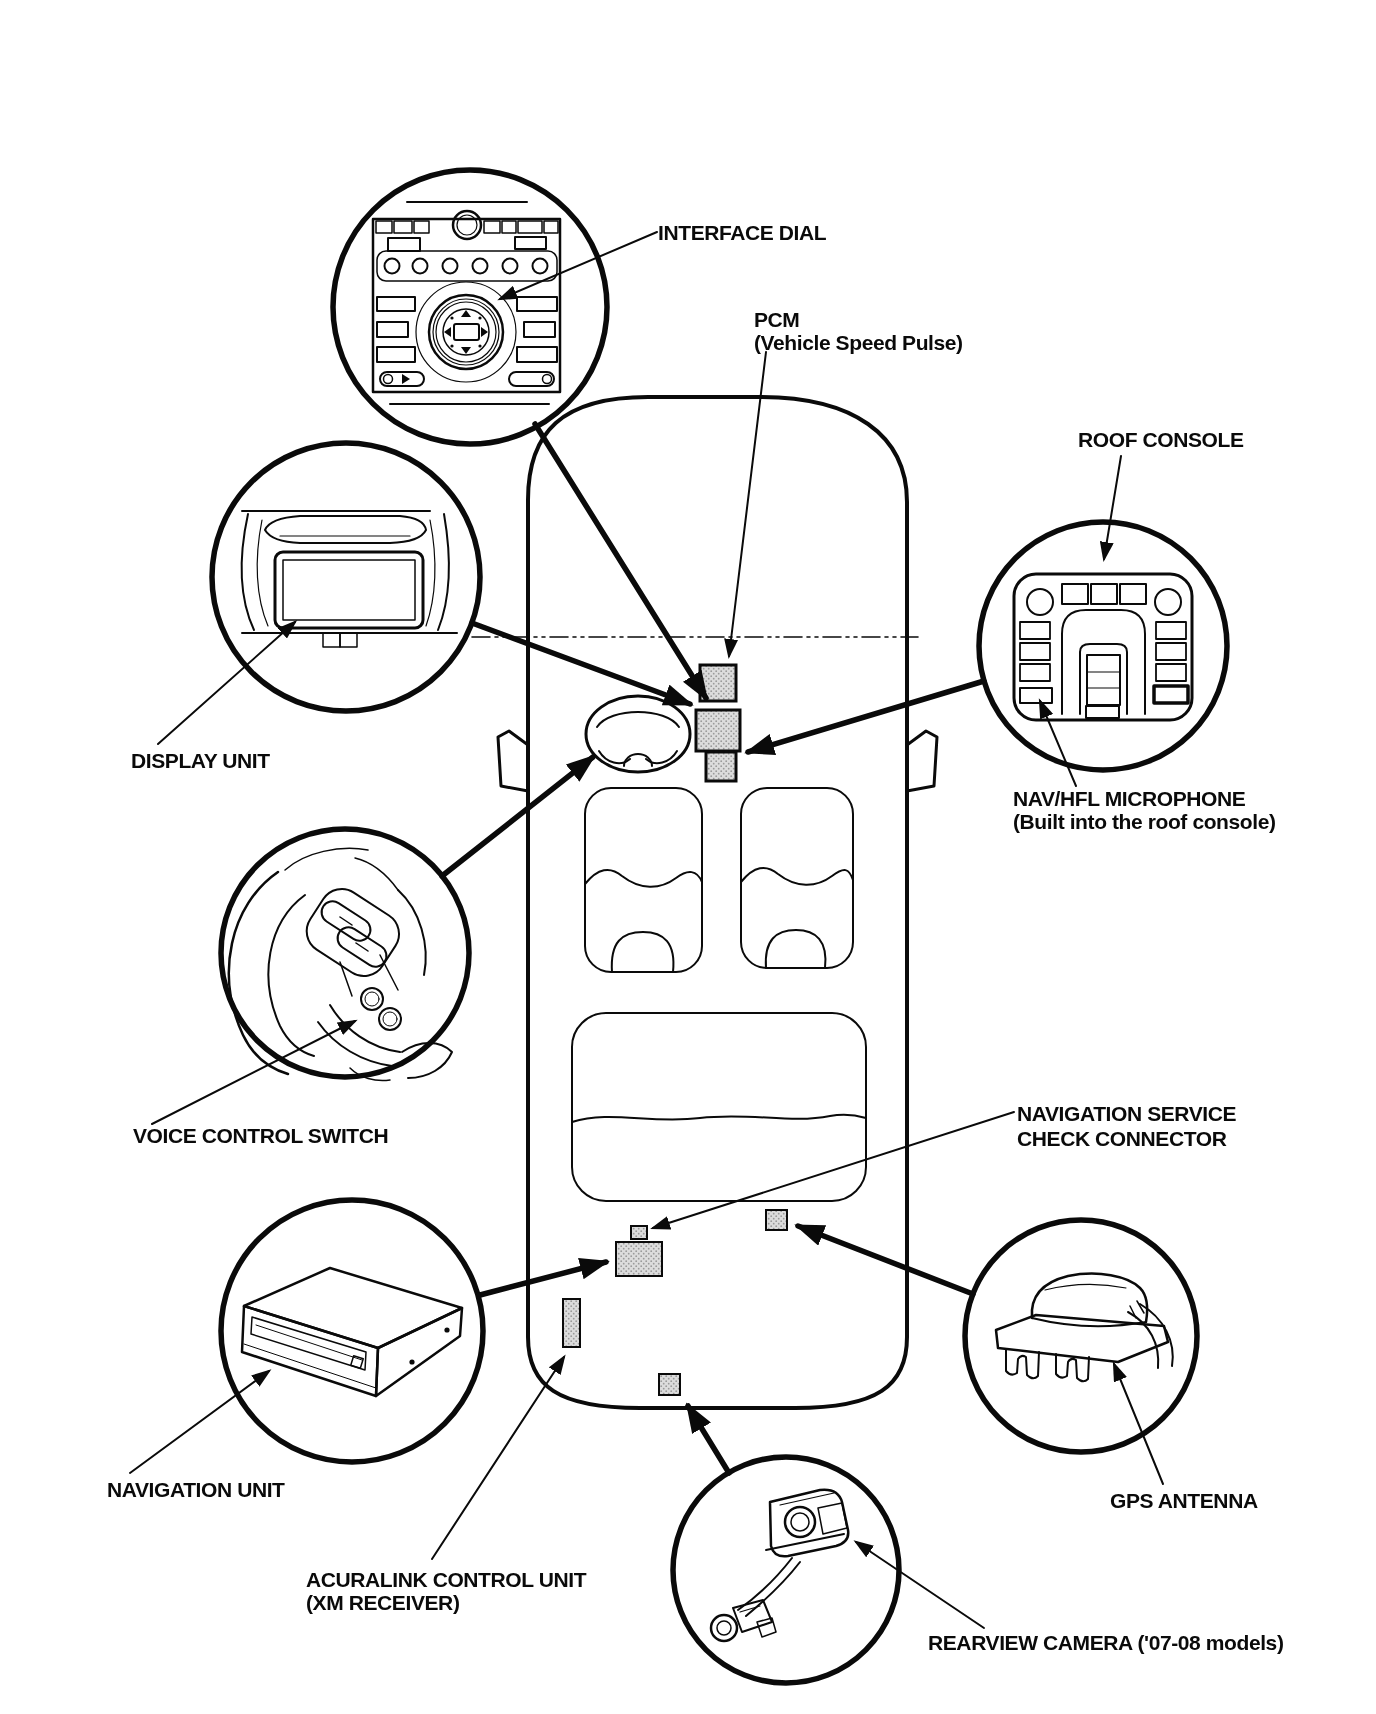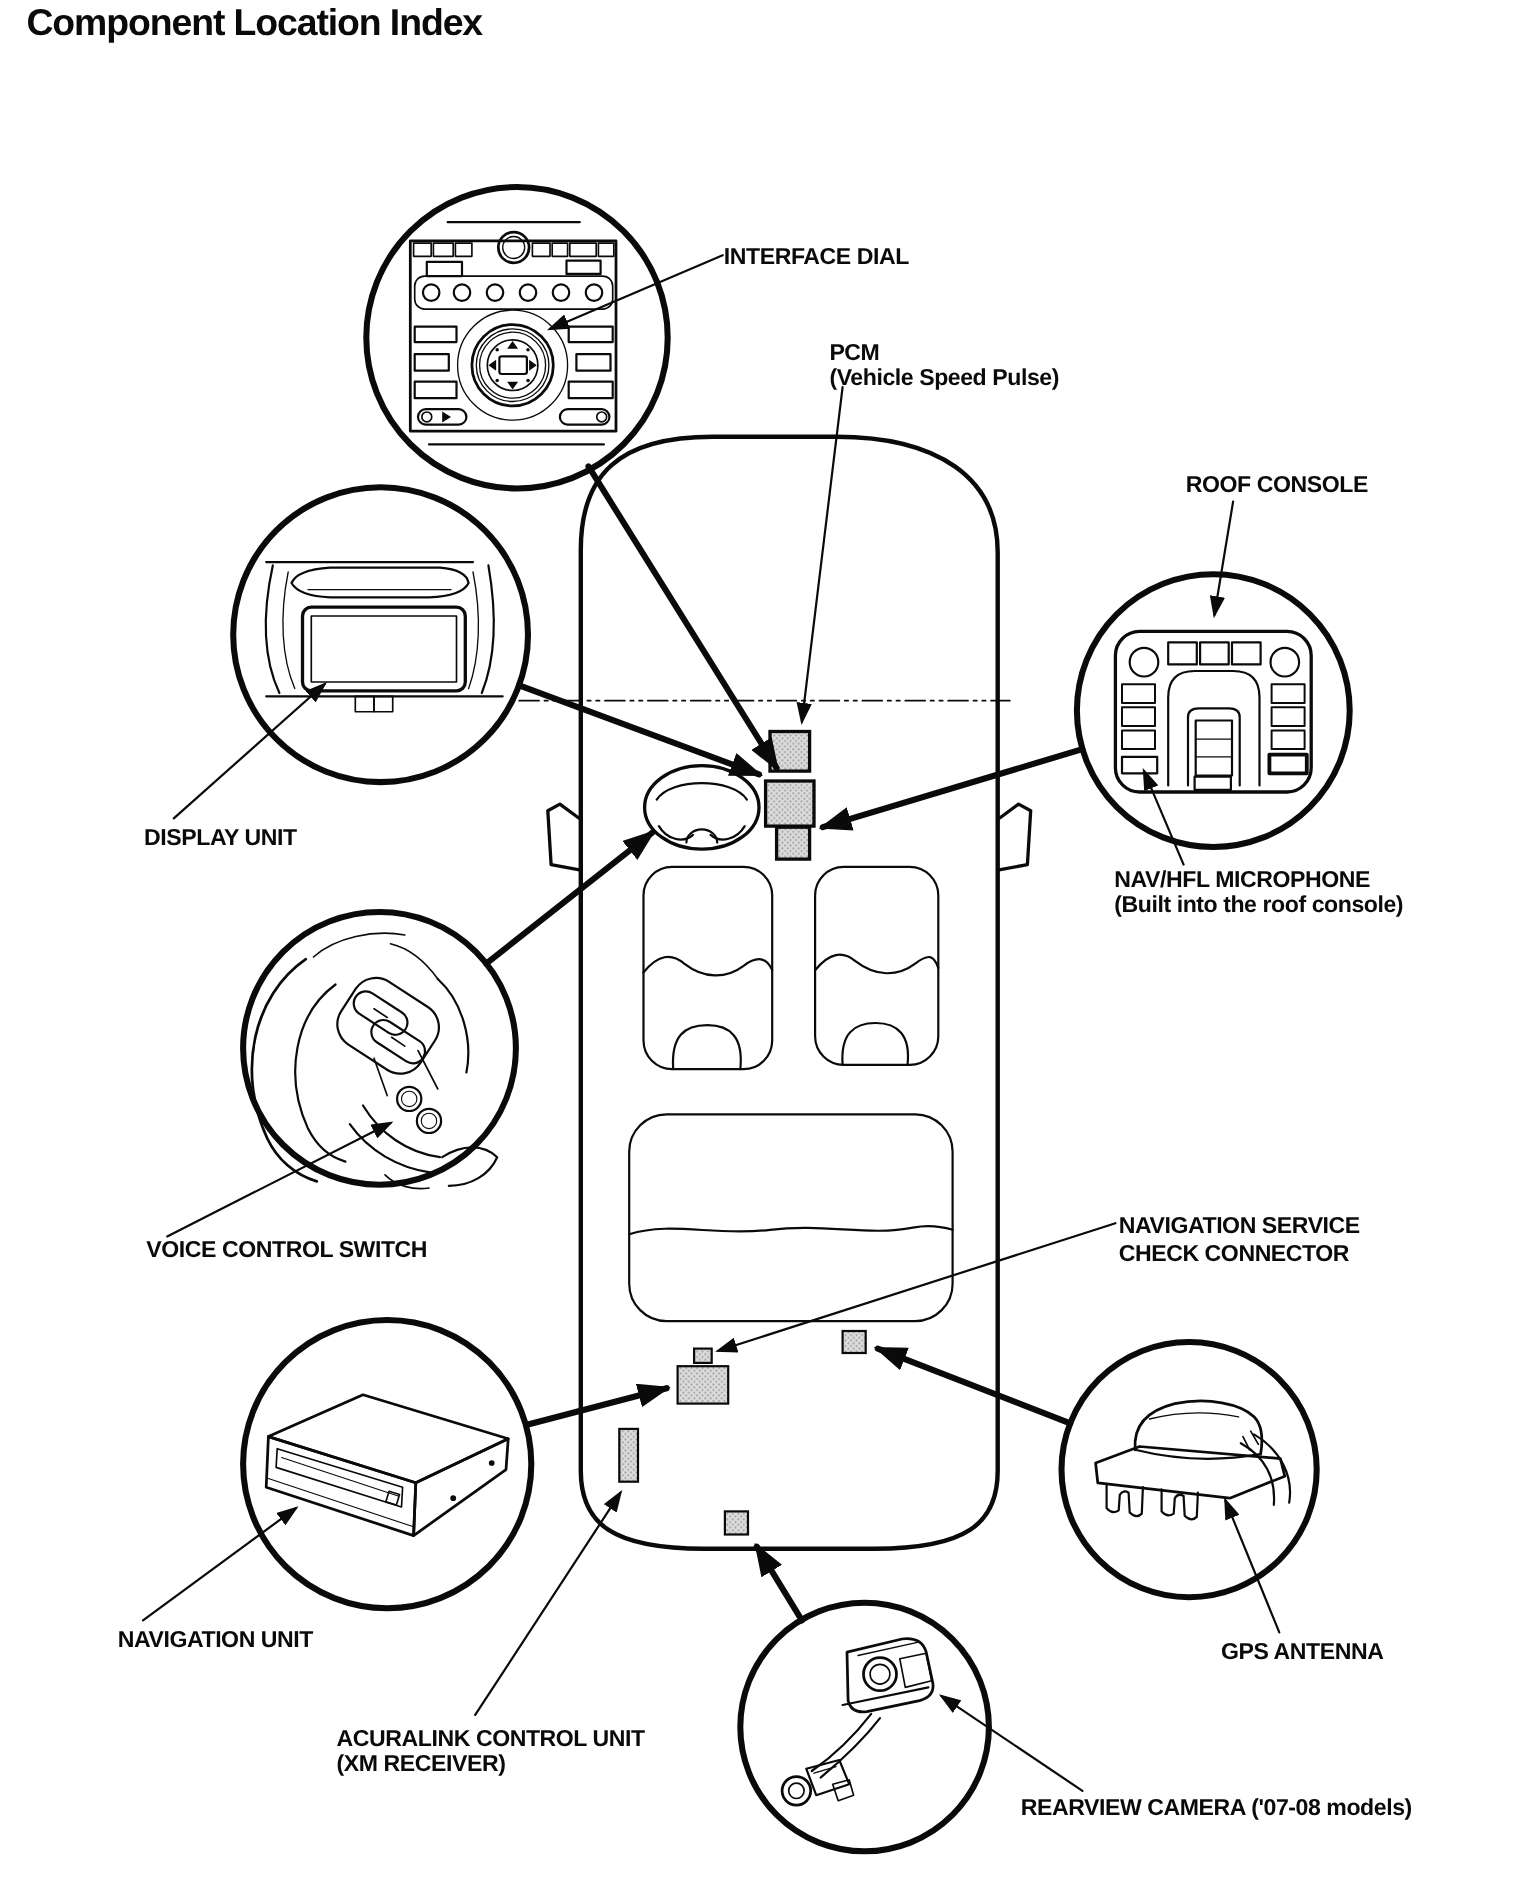--- a/index.html
+++ b/index.html
@@ -16,21 +16,20 @@
   .fill { fill:#0a0a0a; stroke:none; }
   .lbl {
     font-family:"Liberation Sans", sans-serif; font-weight:bold; font-size:21px;
     fill:#0a0a0a; letter-spacing:-0.4px;
   }
 </style>
 </head>
 <body>
 
 <div class="page">
-  <h1 class="page-title">Component Location Index</h1>
 
   <svg class="diagram" width="1376" height="1714" viewBox="0 0 1376 1714" xmlns="http://www.w3.org/2000/svg">
     <defs>
       <pattern id="stip" width="5" height="5" patternUnits="userSpaceOnUse">
         <rect width="5" height="5" fill="#dcdcdc"></rect>
         <circle cx="1.2" cy="1.2" r="0.9" fill="#9a9a9a"></circle>
         <circle cx="3.7" cy="3.7" r="0.9" fill="#9a9a9a"></circle>
       </pattern>
       <marker id="ahT" markerUnits="userSpaceOnUse" markerWidth="30" markerHeight="22" refX="26" refY="11" orient="auto">
         <path d="M0,0 L30,11 L0,22 Z" fill="#0a0a0a"></path>

